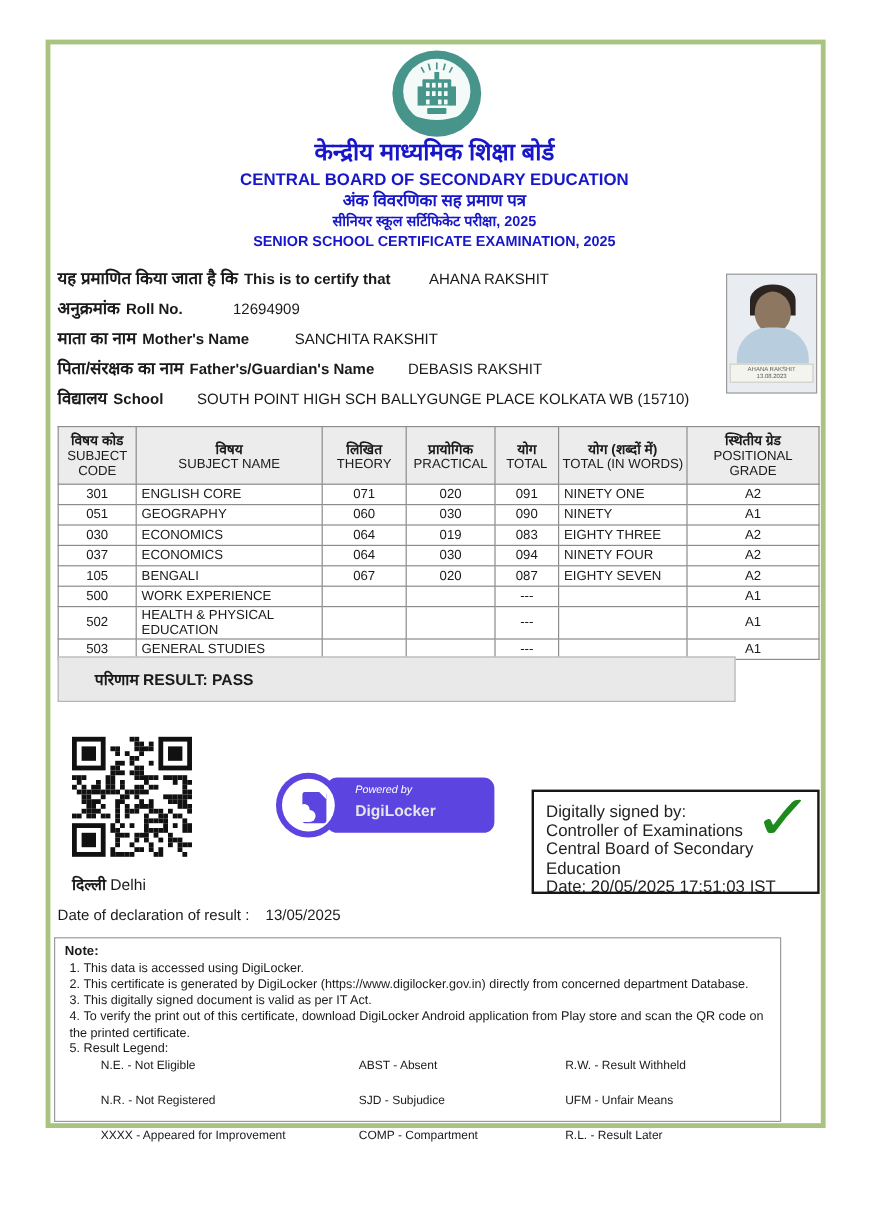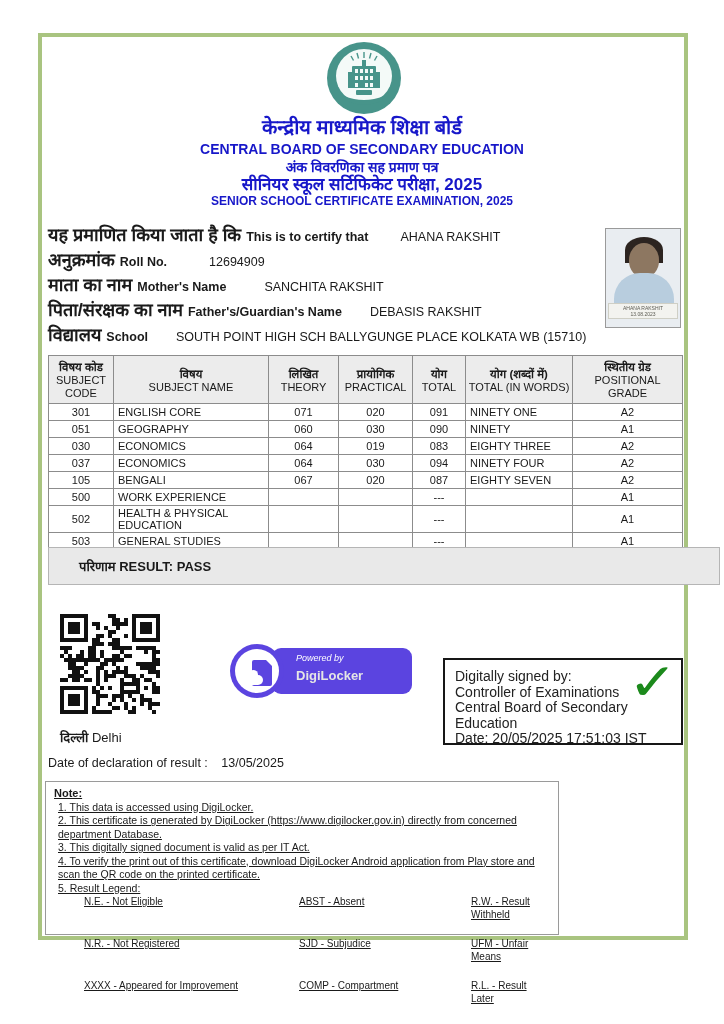--- a/index.html
+++ b/index.html
@@ -7,48 +7,48 @@
   .page { position:relative; width:724px; height:1024px; background:#fff; overflow:hidden; }
   .frame { position:absolute; left:38px; top:33px; width:650px; height:907px; border:4px solid #a9c480; }
 
   
   .logo { position:absolute; left:324px; top:40px; width:80px; height:76px; }
   .titles { position:absolute; left:0; top:114px; width:724px; text-align:center; color:#1717c9; }
   .t-hi-main { font-size:20px; font-weight:bold; line-height:26px; }
   .t-en-main { font-size:14px; font-weight:bold; line-height:18px; }
   .t-hi-sub  { font-size:14px; font-weight:bold; line-height:18px; }
   .t-en-sub  { font-size:12px; font-weight:bold; line-height:16px; }
-  .t-hi-exam { font-size:17px; font-weight:bold; line-height:17px; }
+  .t-hi-exam { font-size:12px; font-weight:bold; line-height:17px; }
   .t-en-exam { font-size:12px; font-weight:bold; line-height:16px; }
 
   
   .photo { position:absolute; left:605px; top:228px; width:76px; height:100px; border:1px solid #9a9a9a; background:#e9edf1; overflow:hidden; }
   .photo-head { position:absolute; left:23px; top:14px; width:30px; height:34px; border-radius:50% 50% 46% 46%; background:#8d7761; }
   .photo-hair { position:absolute; left:19px; top:8px; width:38px; height:26px; border-radius:50% 50% 0 0; background:#2c2420; }
   .photo-body { position:absolute; left:8px; top:44px; width:60px; height:40px; border-radius:26px 26px 0 0; background:#b8cdde; }
   .photo-caption { position:absolute; left:2px; right:2px; bottom:8px; background:#f3f3ef; border:1px solid #cfcfc5; text-align:center; font-size:5px; line-height:6px; color:#5a5a52; padding:1px 0; }
 
   
   .info { position:absolute; left:48px; top:222px; width:560px; }
   .info-row { display:flex; align-items:baseline; height:25px; white-space:nowrap; }
-  .lab-hi { font-weight:bold; font-size:18px; }
+  .lab-hi { font-weight:bold; font-size:14px; }
   .lab-en { font-weight:bold; font-size:12.5px; margin-left:5px; }
   .val    { font-size:12.5px; }
 
   
   table.marks { position:absolute; left:48px; top:355px; width:634px; border-collapse:collapse; table-layout:fixed; font-size:11px; }
   table.marks th, table.marks td { border:1px solid #8c8c8c; padding:1px 4px; }
   table.marks th { background:#ececec; font-weight:normal; vertical-align:middle; padding:3px 2px; }
   .th-hi { font-weight:bold; font-size:11.5px; }
   .th-en { font-weight:normal; font-size:11px; line-height:13px; }
   td.c { text-align:center; }
   td.l { text-align:left; }
   table.marks td { height:17px; vertical-align:middle; }
 
-  .result-bar { position:absolute; left:48px; top:547px; width:672px; height:38px; background:#e9e9e9; border:1px solid #b5b5b5; display:flex; align-items:center; }
+  .result-bar { position:absolute; left:48px; top:547px; width:565px; height:38px; background:#e9e9e9; border:1px solid #b5b5b5; display:flex; align-items:center; }
   .result-text { margin-left:30px; font-weight:bold; font-size:13px; }
 
   
   .qr { position:absolute; left:60px; top:612px; width:100px; height:104px; }
   .qr-caption { position:absolute; left:60px; top:728px; font-size:13px; }
   .qr-caption .hi { font-weight:bold; }
 
   
   .dl-badge { position:absolute; left:230px; top:644px; width:182px; height:54px; }
   .dl-rect { position:absolute; left:42px; top:4px; width:140px; height:46px; background:#5b44e0; border-radius:9px; padding:5px 0 0 24px; }
@@ -63,21 +63,21 @@
 
   
   .sig-box { position:absolute; left:443px; top:658px; width:240px; height:87px; border:2px solid #161616; padding:9px 0 0 10px; background:#fff; }
   .sig-line { font-size:14px; line-height:15.5px; color:#222; }
   .sig-check { position:absolute; right:6px; top:-4px; font-size:52px; font-weight:bold; color:#1c8a1c; line-height:52px; transform:scaleX(1.15); }
 
   .declaration { position:absolute; left:48px; top:756px; font-size:12.5px; }
   .declaration .d-label { margin-right:10px; }
 
   
-  .note-box { position:absolute; left:45px; top:781px; width:514px; height:154px; border:1px solid #9a9a9a; padding:5px 8px; font-size:10.5px; line-height:13.5px;text-decoration:underline; }
+  .note-box { position:absolute; left:45px; top:781px; width:606px; height:154px; border:1px solid #9a9a9a; padding:5px 8px; font-size:10.5px; line-height:13.5px; }
   .note-title { font-weight:bold; font-size:11px; }
   .note-item { padding-left:4px; }
   .legend { margin-left:30px; display:grid; grid-template-columns:215px 172px auto; row-gap:16px; font-size:10px; line-height:13px; }
 </style>
 </head>
 <body>
 
 <div class="page">
   <div class="frame"></div>
 

